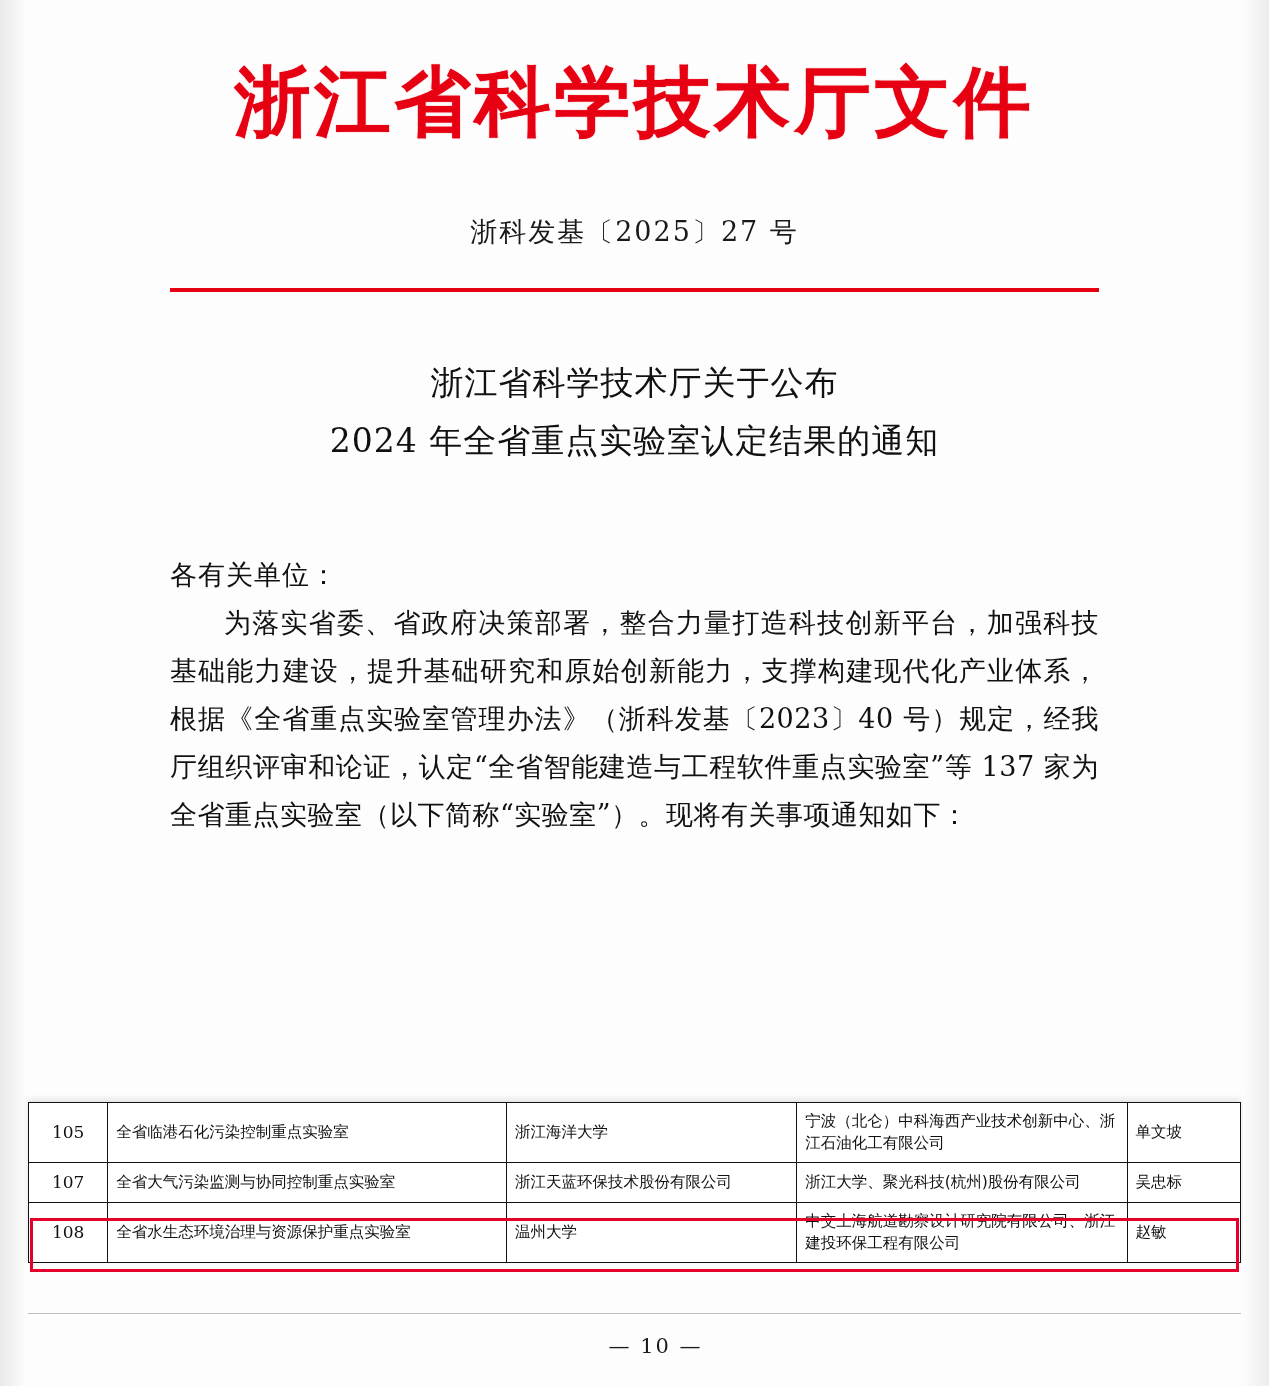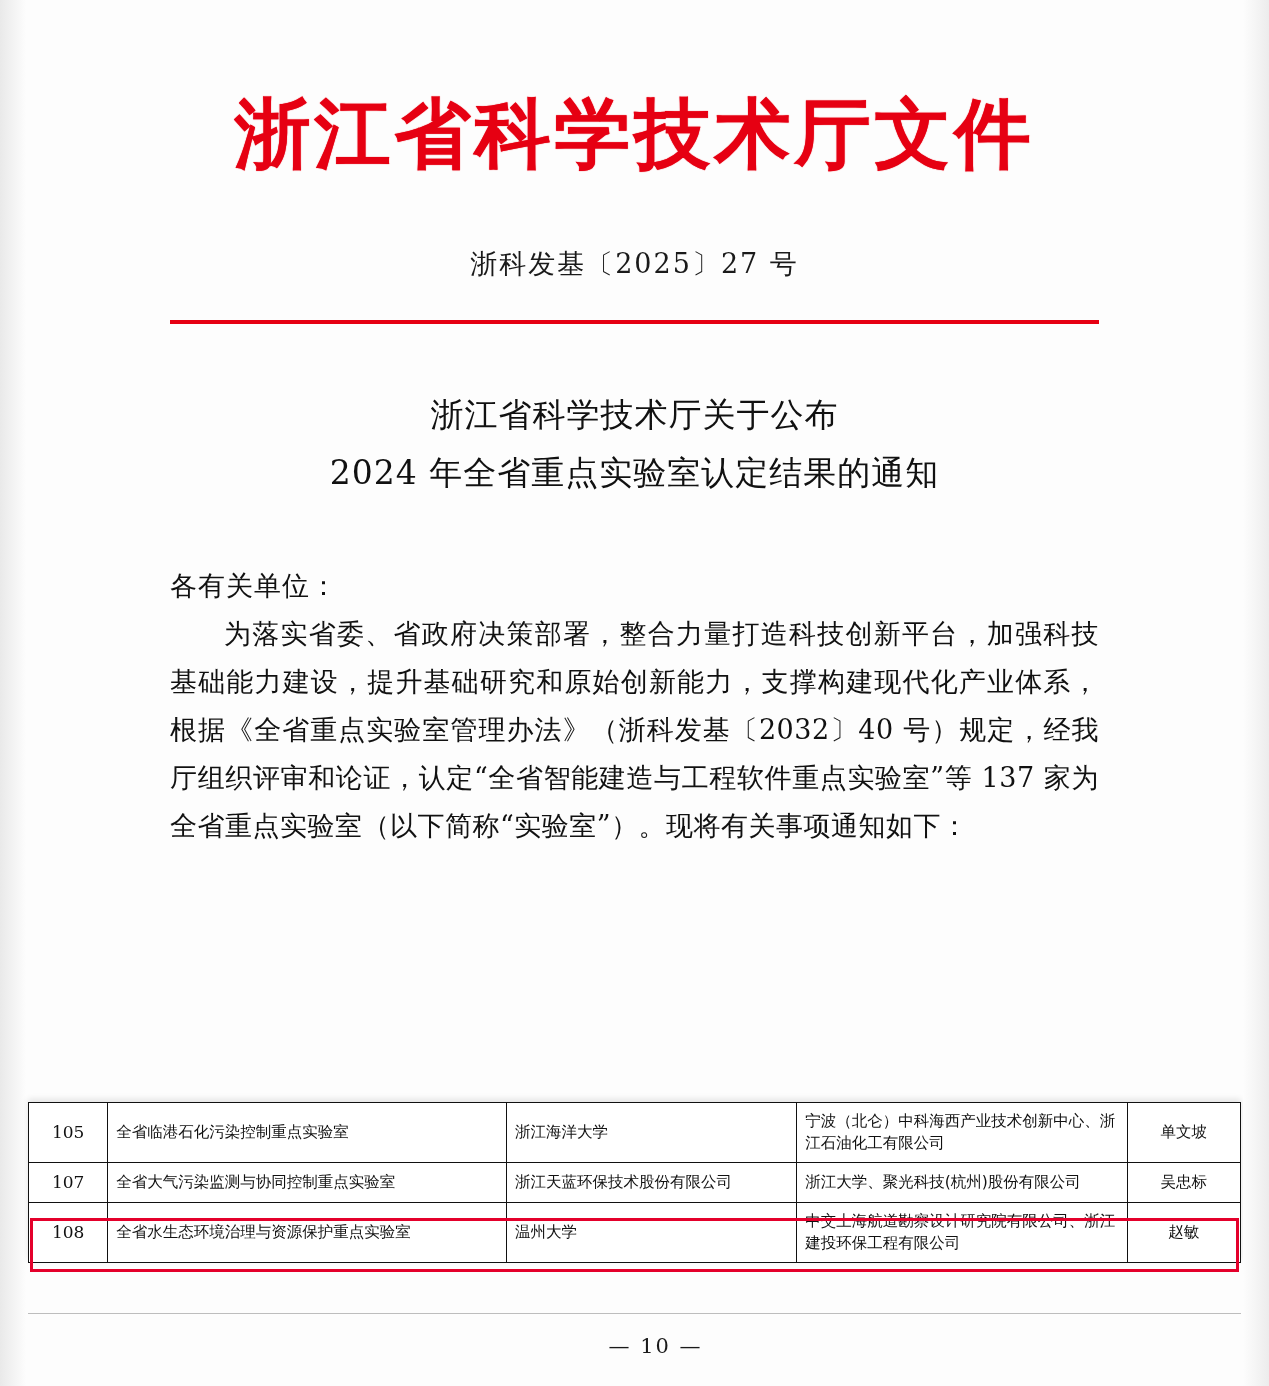--- a/index.html
+++ b/index.html
@@ -48,21 +48,21 @@
 
   
   .masthead {
     text-align: center;
     color: #e60012;
     font-family: "DejaVu Serif", "Liberation Serif", serif;
     font-weight: bold;
     font-size: 76px;
     letter-spacing: 4px;
     line-height: 1;
-    padding-top: 96px;
+    padding-top: 64px;
     text-shadow: 0 0 1px #e60012;
   }
 
   .doc-number {
     text-align: center;
     font-size: 27px;
     letter-spacing: 2px;
     color: #1a1a1a;
     margin-top: 74px;
     font-family: "DejaVu Serif", "Liberation Serif", serif;
@@ -82,21 +82,21 @@
     color: #111;
     line-height: 1.75;
     margin-top: 62px;
     letter-spacing: 1px;
   }
 
   
   .salutation {
     font-size: 27px;
     color: #111;
-    margin-top: 66px;
+    margin-top: 87px;
     letter-spacing: 1px;
   }
 
   .para {
     font-size: 27px;
     color: #111;
     line-height: 1.78;
     text-align: justify;
     text-justify: inter-ideograph;
     text-indent: 2em;
@@ -131,21 +131,20 @@
     width: 62px;
     text-align: center;
     font-family: "DejaVu Serif", "Liberation Serif", serif;
     font-size: 17px;
   }
   td.col-name { width: 380px; }
   td.col-unit { width: 272px; }
   td.col-partner { width: 312px; }
   td.col-person {
     width: 96px;
-    text-align: center;
   }
   tr.highlight td {
     position: relative;
   }
   
   .highlight-box {
     position: absolute;
     border: 3px solid #e4002b;
     pointer-events: none;
     left: 30px;
@@ -189,21 +188,21 @@
 
     <div class="red-rule"></div>
 
     <div class="title">
       <div>浙江省科学技术厅关于公布</div>
       <div>2024 年全省重点实验室认定结果的通知</div>
     </div>
 
     <div class="salutation">各有关单位：</div>
 
-    <div class="para">为落实省委、省政府决策部署，整合力量打造科技创新平台，加强科技基础能力建设，提升基础研究和原始创新能力，支撑构建现代化产业体系，根据《全省重点实验室管理办法》（浙科发基〔2032〕40 号）规定，经我厅组织评审和论证，认定“全省智能建造与工程软件重点实验室”等 137 家为全省重点实验室（以下简称“实验室”）。现将有关事项通知如下：</div>
+    <div class="para">为落实省委、省政府决策部署，整合力量打造科技创新平台，加强科技基础能力建设，提升基础研究和原始创新能力，支撑构建现代化产业体系，根据《全省重点实验室管理办法》（浙科发基〔2023〕40 号）规定，经我厅组织评审和论证，认定“全省智能建造与工程软件重点实验室”等 137 家为全省重点实验室（以下简称“实验室”）。现将有关事项通知如下：</div>
 
   </div>
 
   <div class="table-wrap">
     <table class="lab-table">
       <tbody>
         <tr>
           <td class="col-no">105</td>
           <td class="col-name">全省临港石化污染控制重点实验室</td>
           <td class="col-unit">浙江海洋大学</td>

